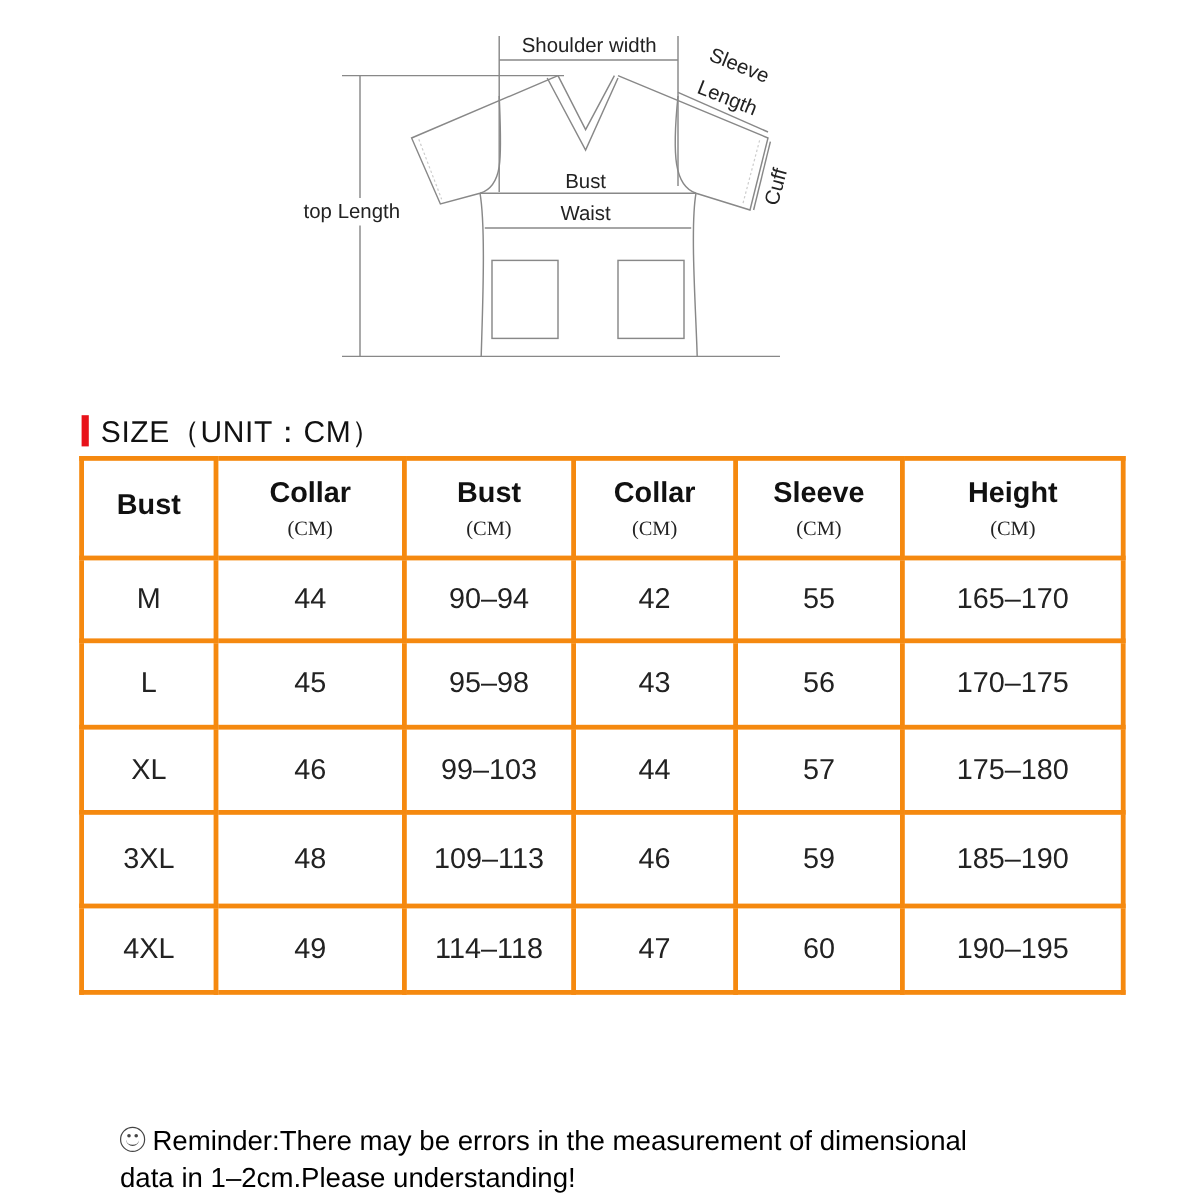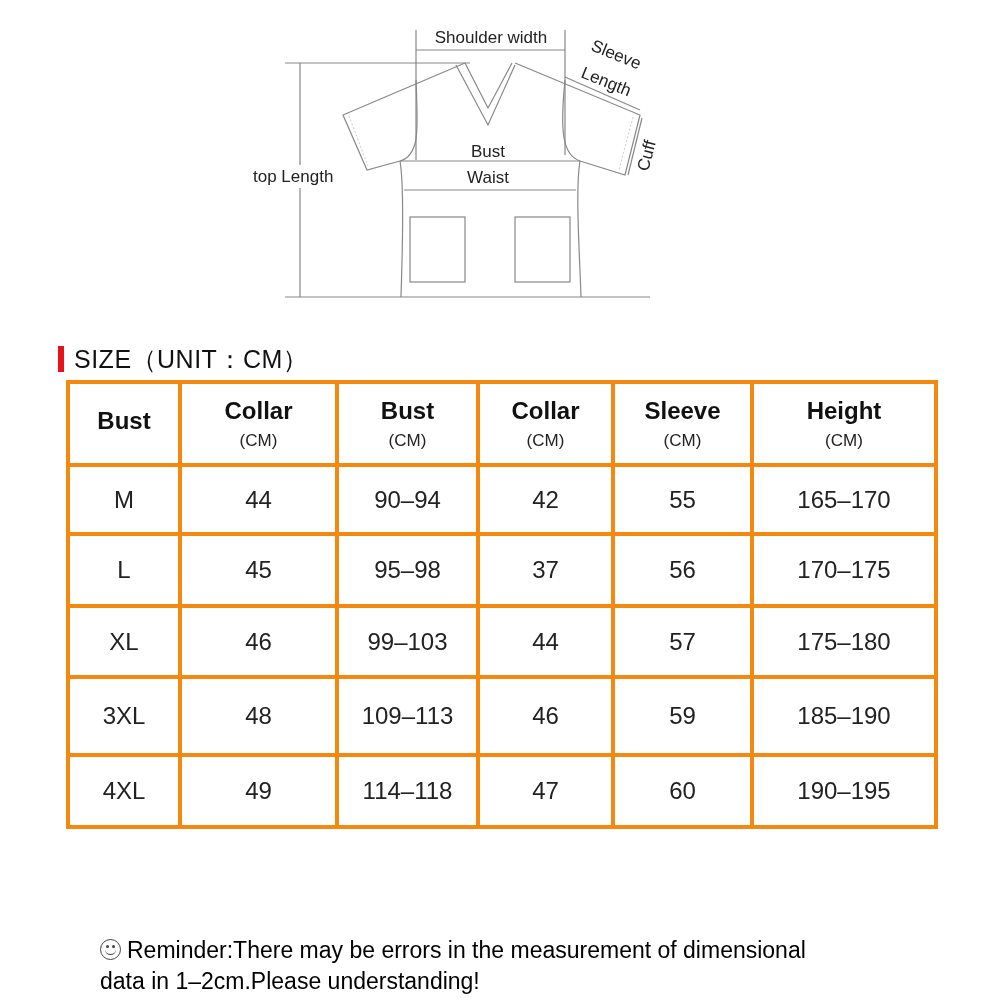--- a/index.html
+++ b/index.html
@@ -1,26 +1,26 @@
 <!DOCTYPE html>
 <html><head>
 <meta charset="utf-8">
 <style>
   html, body { margin:0; padding:0; background:#ffffff; }
   body { width:1000px; height:1000px; position:relative; overflow:hidden; font-family:"Liberation Sans", sans-serif; color:#1a1a1a; }
   .diagram { position:absolute; left:250px; top:20px; width:420px; height:290px; }
   .diagram svg { width:420px; height:290px; }
   .dlabel { font-family:"Liberation Sans", sans-serif; font-size:17px; fill:#222; }
-  .title-row { position:absolute; left:58px; top:343px; height:32px; display:flex; align-items:center; }
+  .title-row { position:absolute; left:68px; top:343px; height:32px; display:flex; align-items:center; }
   .title-bar { width:6px; height:26px; background:#e8121a; margin-right:10px; }
   .title-text { font-size:25px; font-weight:normal; color:#111; letter-spacing:0.5px; }
   table.size-table { position:absolute; left:66px; top:380px; border-collapse:collapse; table-layout:fixed; width:868px; }
   table.size-table td, table.size-table th { border:4px solid #f5890f; text-align:center; vertical-align:middle; padding:0; }
   table.size-table th { font-weight:bold; font-size:24px; color:#111; height:79px; }
-  th .unit { display:block; font-weight:normal; font-size:17px; margin-top:6px; color:#222; }
+  th .unit { display:block; font-weight:normal; font-size:17px; margin-top:6px; color:#222;font-family:Liberation Serif, serif; }
   th .h-main { display:block; }
   td { font-size:24px; color:#222; }
   .reminder { position:absolute; left:100px; top:935px; width:820px; text-align:left; font-size:23px; color:#000000; line-height:31px; }
   .smile { display:inline-block; width:19px; height:19px; border:1.6px solid #444; border-radius:50%; position:relative; vertical-align:-2px; margin-right:6px; }
   .smile:before, .smile:after { content:""; position:absolute; top:5px; width:3px; height:3px; background:#444; border-radius:50%; }
   .smile:before { left:5px; } .smile:after { right:5px; }
   .smile .mouth { position:absolute; left:4px; top:8px; width:11px; height:6px; border-bottom:1.6px solid #444; border-radius:0 0 8px 8px; }
 </style>
 </head>
 <body>
@@ -118,21 +118,21 @@
       <td>44</td>
       <td>90–94</td>
       <td>42</td>
       <td>55</td>
       <td>165–170</td>
     </tr>
     <tr style="height:72px">
       <td>L</td>
       <td>45</td>
       <td>95–98</td>
-      <td>37</td>
+      <td>43</td>
       <td>56</td>
       <td>170–175</td>
     </tr>
     <tr style="height:71px">
       <td>XL</td>
       <td>46</td>
       <td>99–103</td>
       <td>44</td>
       <td>57</td>
       <td>175–180</td>

